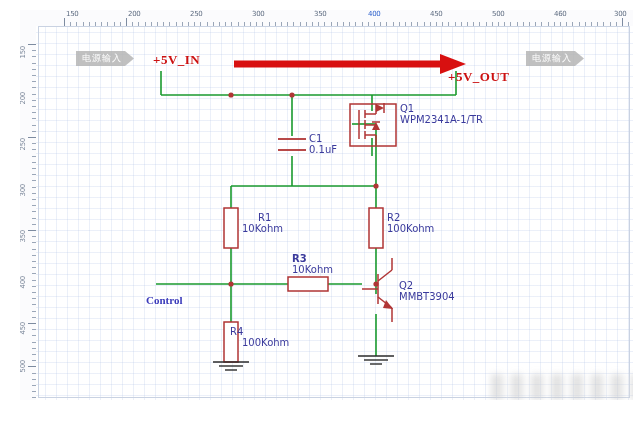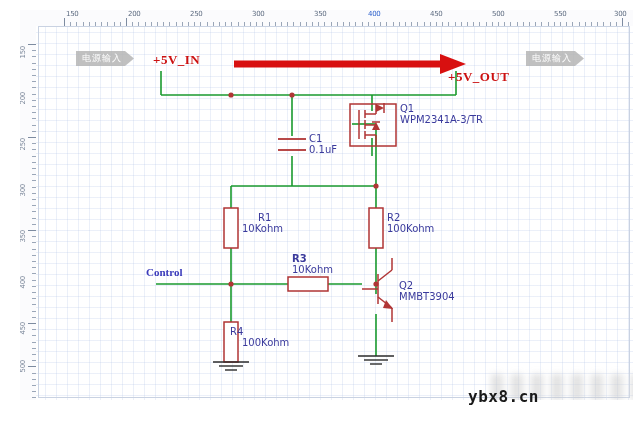--- a/index.html
+++ b/index.html
@@ -146,20 +146,21 @@
     font-size: 13px;
     font-family: "Liberation Serif", serif;
     font-weight: 600;
     letter-spacing: 0.5px;
   }
   .ctrl-label {
     color: #3b3bbb;
     font-size: 11px;
     font-family: "Liberation Serif", serif;
     font-weight: 600;
+    margin-top: 28px;
   }
   .ref {
     color: #3a3a9c;
     font-size: 10px;
     line-height: 11px;
   }
 
   .caption {
     position: absolute;
     left: 0; top: 396px;
@@ -293,21 +294,21 @@
         <div class="tick minor" style="left: 608px;"></div>
       </div>
     <span class="lbl" style="left:46px;">150</span>
     <span class="lbl" style="left:108px;">200</span>
     <span class="lbl" style="left:170px;">250</span>
     <span class="lbl" style="left:232px;">300</span>
     <span class="lbl" style="left:294px;">350</span>
     <span class="lbl hi" style="left:348px;">400</span>
     <span class="lbl" style="left:410px;">450</span>
     <span class="lbl" style="left:472px;">500</span>
-    <span class="lbl" style="left:534px;">550</span>
+    <span class="lbl" style="left:534px;">460</span>
     <span class="lbl" style="left:594px;">300</span>
   </div>
 
   <div class="ruler-v">
     <div id="vticks">
         <div class="tick major" style="top: 18px;"></div>
         <div class="tick minor" style="top: 24px;"></div>
         <div class="tick minor" style="top: 30px;"></div>
         <div class="tick minor" style="top: 37px;"></div>
         <div class="tick minor" style="top: 43px;"></div>
@@ -499,21 +500,21 @@
     </svg>
 
     <div class="banner" style="left:40px; top:25px;">电源输入</div>
     <div class="banner" style="left:490px; top:25px;">电源输入</div>
 
     <div class="txt net-label" style="left:117px; top:26px;">+5V_IN</div>
     <div class="txt net-label" style="left:412px; top:43px;">+5V_OUT</div>
     <div class="txt ctrl-label" style="left:110px; top:240px;">Control</div>
 
     <div class="txt ref" style="left:364px; top:77px;">Q1</div>
-    <div class="txt ref" style="left:364px; top:88px;">WPM2341A-3/TR</div>
+    <div class="txt ref" style="left:364px; top:88px;">WPM2341A-1/TR</div>
 
     <div class="txt ref" style="left:273px; top:107px;">C1</div>
     <div class="txt ref" style="left:273px; top:118px;">0.1uF</div>
 
     <div class="txt ref" style="left:222px; top:186px;">R1</div>
     <div class="txt ref" style="left:206px; top:197px;">10Kohm</div>
 
     <div class="txt ref" style="left:351px; top:186px;">R2</div>
     <div class="txt ref" style="left:351px; top:197px;">100Kohm</div>
 
@@ -522,15 +523,14 @@
 
     <div class="txt ref" style="left:194px; top:300px;">R4</div>
     <div class="txt ref" style="left:206px; top:311px;">100Kohm</div>
 
     <div class="txt ref" style="left:363px; top:254px;">Q2</div>
     <div class="txt ref" style="left:363px; top:265px;">MMBT3904</div>
 
     <div class="watermark-blur"></div>
   </div>
 
-  <div class="watermark-text">ybx8.cn</div>
 
 </div>
 
 </body></html>

